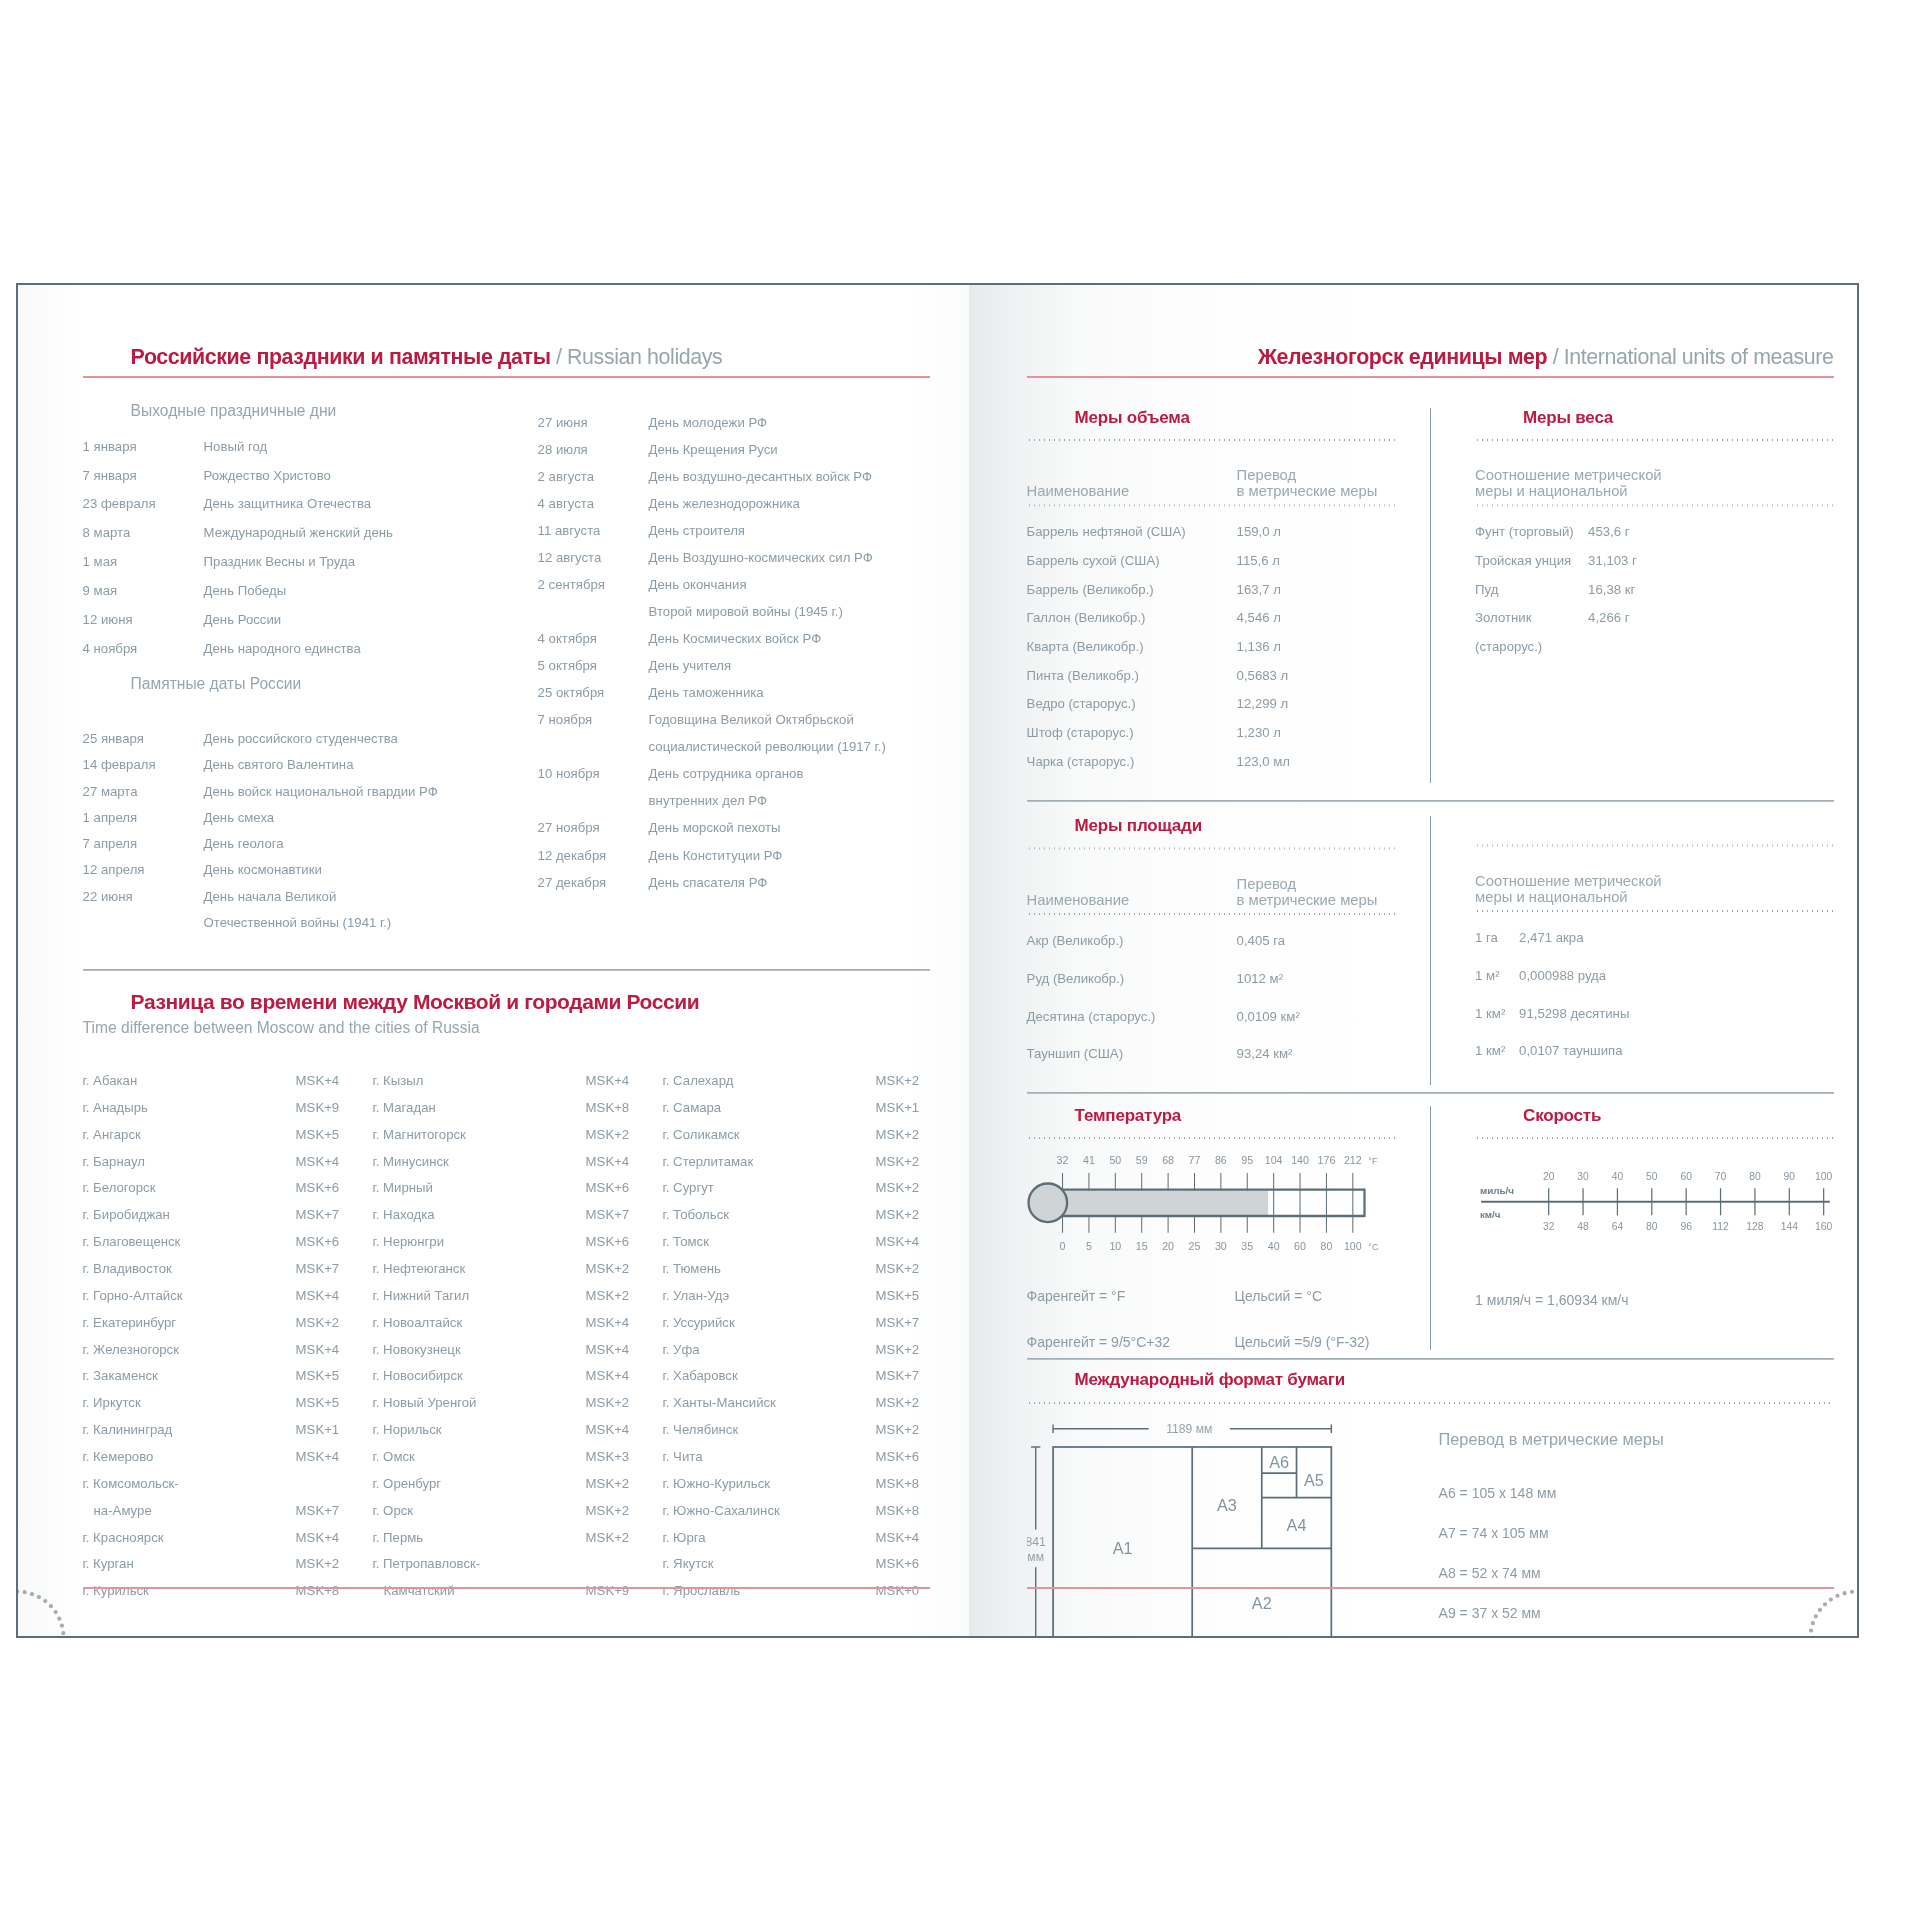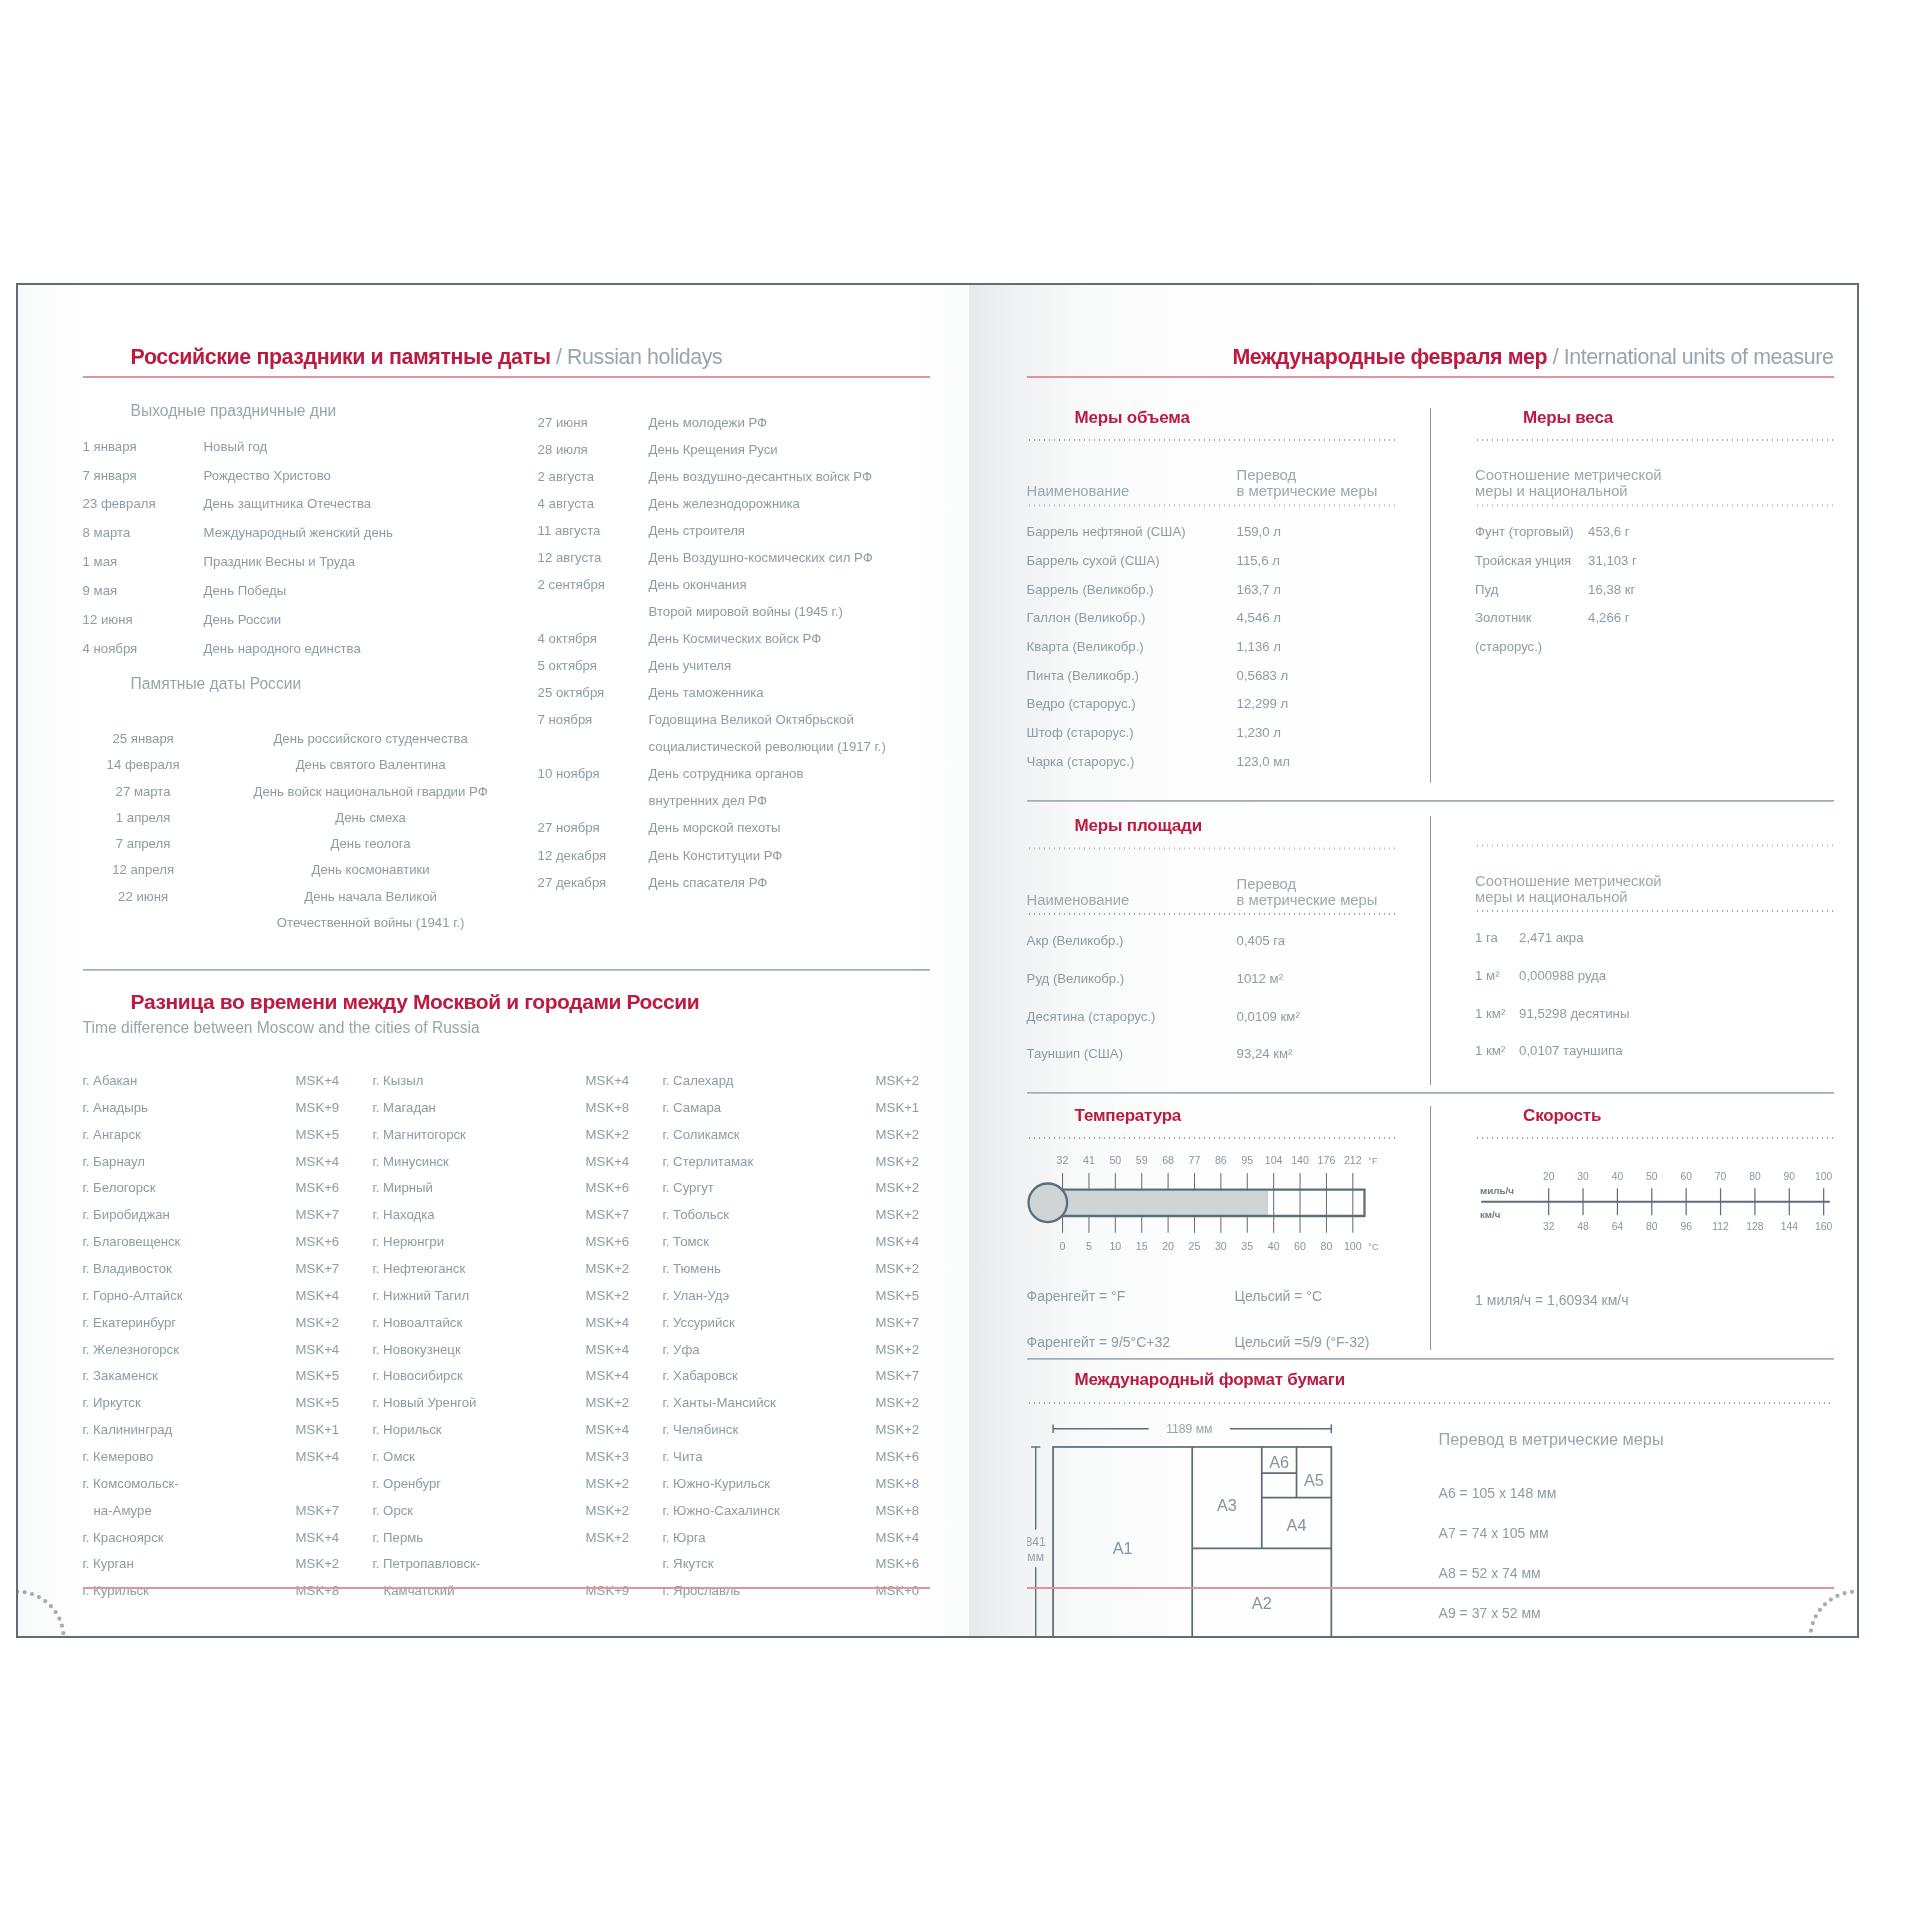--- a/index.html
+++ b/index.html
@@ -22,21 +22,21 @@
   .red-h{color:#bb1b42;font-weight:700;font-size:17px;letter-spacing:-0.2px;}
   .dotted{height:2.3px;background-image:radial-gradient(circle,#97a4ac 0.7px,rgba(0,0,0,0) 0.8px);
           background-size:5px 2.3px;background-repeat:repeat-x;background-position:0 center;}
   .pre{white-space:pre-line;}
   
   .hol-cols{display:flex;margin-top:24px;}
   .hol-col1{width:455px;flex:none;}
   .hol-col2{flex:1;padding-top:14px;}
   .row{display:flex;align-items:baseline;font-size:13.2px;font-weight:300;line-height:1.05;}
   .hol-col1 .rows1 .row{margin-bottom:15px;}
-  .hol-col1 .rows2 .row{margin-bottom:12.4px;text-align:center;}
+  .hol-col1 .rows2 .row{margin-bottom:12.4px;}
   .hol-col2 .row{margin-bottom:13.2px;}
   .cell-date{width:121px;flex:none;}
   .hol-col2 .cell-date{width:111px;}
   .cell-name{flex:1;}
   .mem-head{margin-top:19.4px;margin-bottom:39px;}
   .sec-divider-left{margin-top:27px;}
   .time-title{margin-top:19.4px;font-size:21px;letter-spacing:-0.4px;}
   .time-sub{margin-top:4.7px;}
   .cities{display:grid;grid-template-columns:repeat(3,1fr);column-gap:23px;margin-top:37px;}
   .city-col .row{margin-bottom:13px;}
@@ -601,21 +601,21 @@
         </div>
     </div>
 
     <div class="bottom-rule"></div>
     <svg class="corner corner-left" viewBox="0 0 150 150">
       <path d="M 3 30 A 120 120 0 0 1 123 150" fill="none" stroke="#a9acae" stroke-width="11" stroke-linecap="round" stroke-dasharray="0 19.5"></path>
     </svg>
   </section>
 
   <section class="page page-right">
-    <h1 class="title r-title"><span class="red">Международные февраля мер</span><span class="suffix">/ International units of measure</span></h1>
+    <h1 class="title r-title"><span class="red">Железногорск единицы мер</span><span class="suffix">/ International units of measure</span></h1>
     <div class="rule-salmon"></div>
 
     <div class="sec sec1">
       <div class="sec-l">
         <h3 class="red-h">Меры объема</h3>
         <div class="dotted"></div>
         <div class="thead">
           <span class="th-name">Наименование</span>
           <span class="th-val pre">Перевод
 в метрические меры</span>

